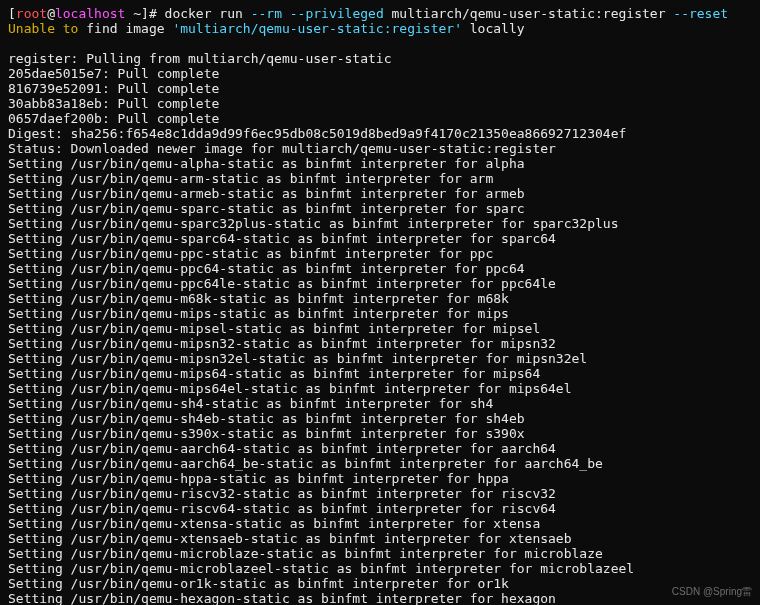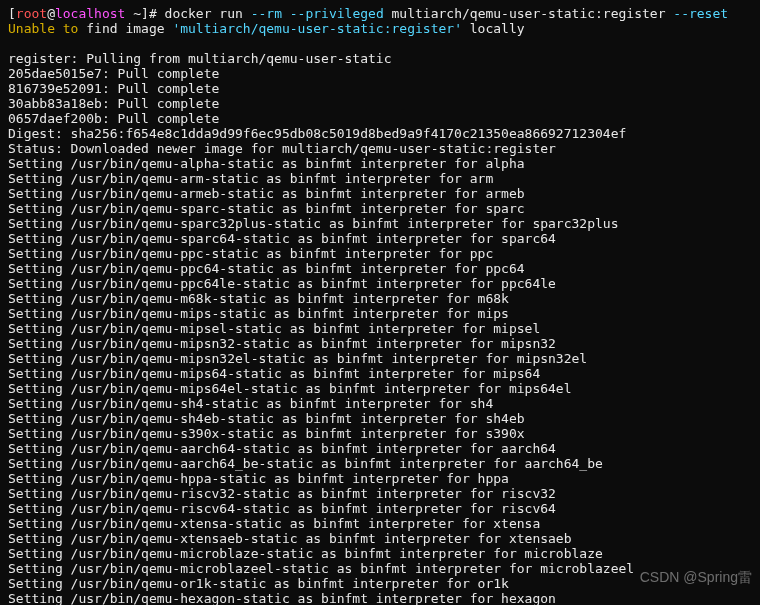--- a/index.html
+++ b/index.html
@@ -23,24 +23,24 @@
     box-sizing: border-box;
   }
   .red     { color: #ff5555; }
   .magenta { color: #ff55ff; }
   .cyan    { color: #55d7ff; }
   .yellow  { color: #d7af00; }
   .white   { color: #e8e8e8; }
   .watermark {
     position: absolute;
     right: 8px;
-    bottom: 20px;
+    bottom: 6px;
     color: #bdbdbd;
     opacity: 0.55;
-    font-size: 14px;
+    font-size: 10px;
     font-family: Arial, sans-serif;
   }
 </style>
 </head>
 <body>
 
 <div class="terminal"><span>[</span><span class="red">root</span><span class="white">@</span><span class="magenta">localhost</span><span> ~</span><span>]</span><span># </span><span>docker run </span><span class="cyan">--rm </span><span class="cyan">--privileged </span><span>multiarch/qemu-user-static:register </span><span class="cyan">--reset</span>
 <span class="yellow">Unable </span><span class="yellow">to </span><span>find image </span><span class="cyan">'multiarch/qemu-user-static:register'</span><span> locally</span>
 
 <span>register: Pulling from multiarch/qemu-user-static</span>

